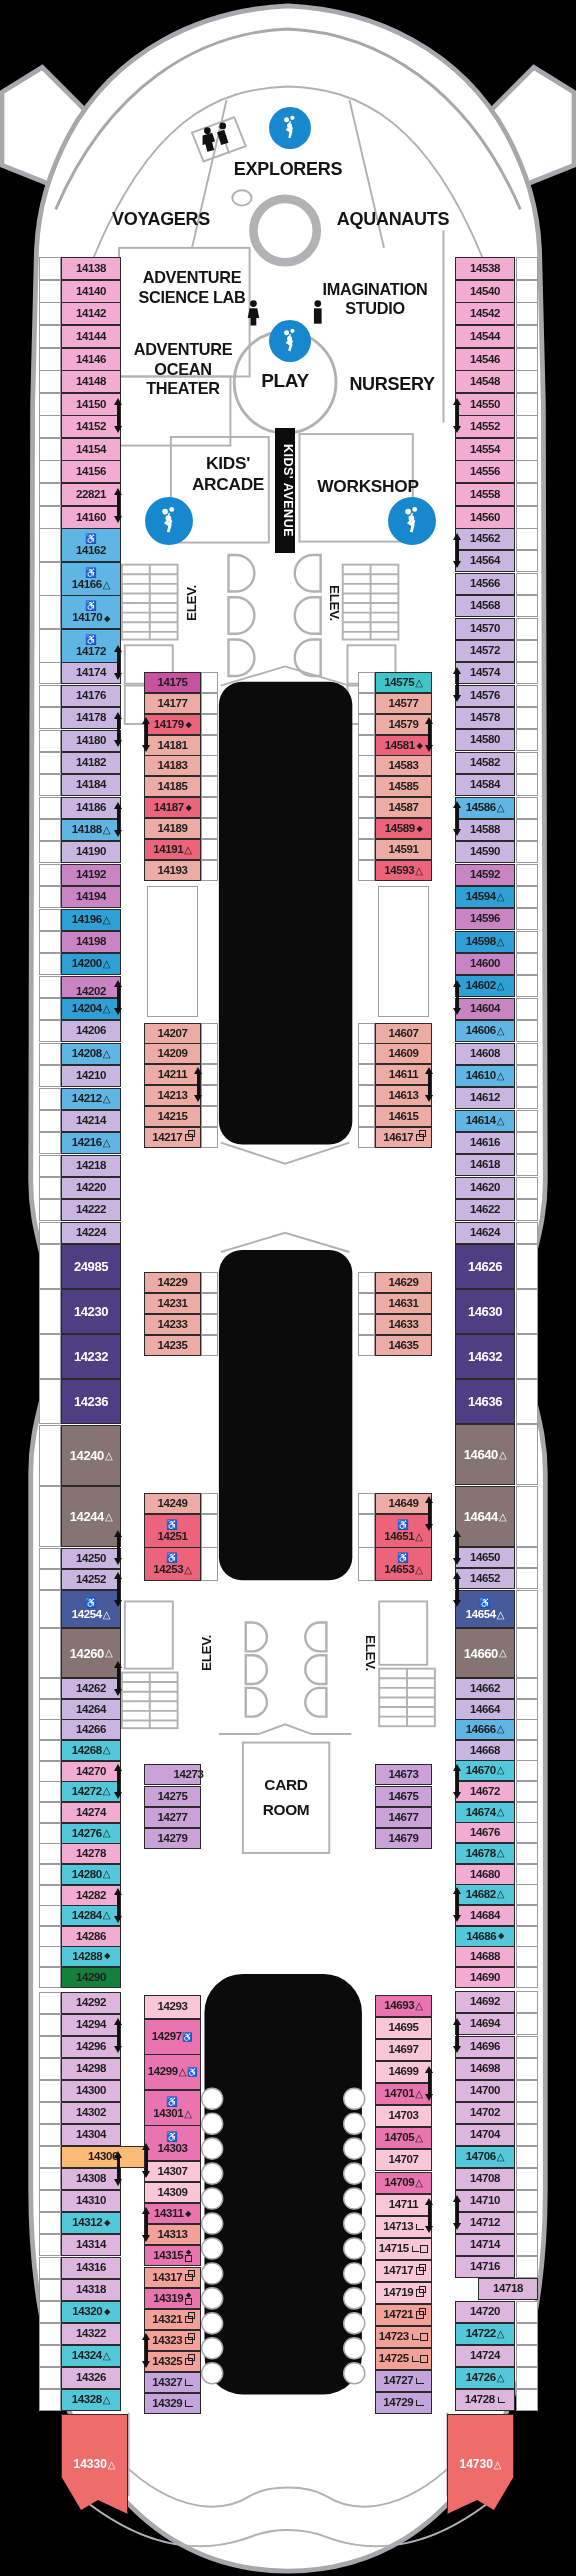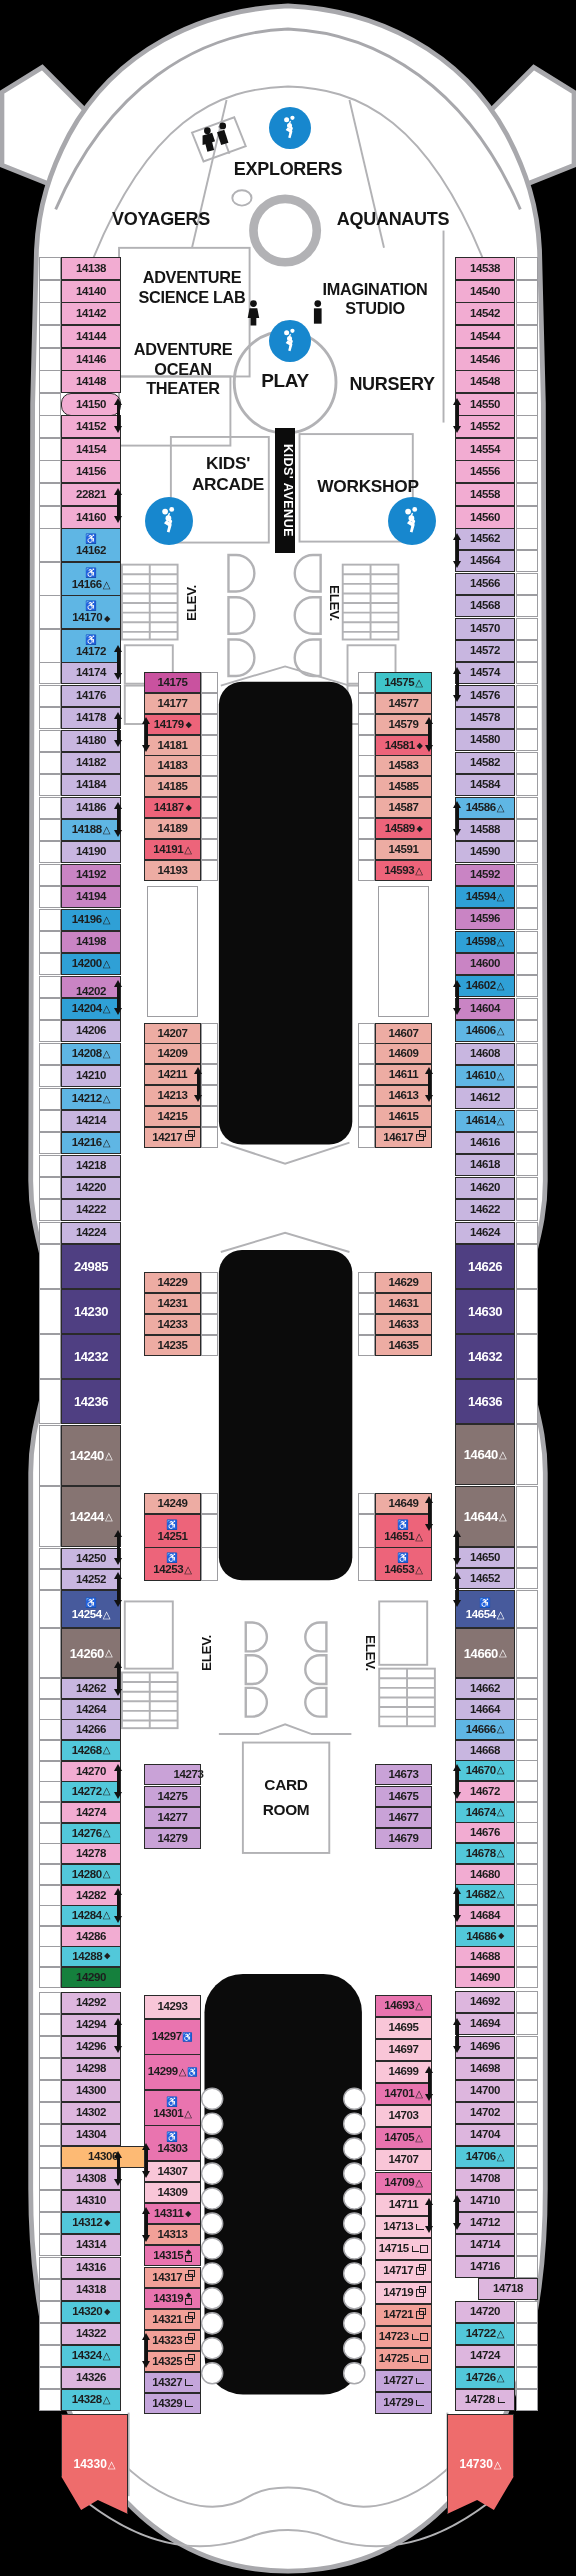--- a/index.html
+++ b/index.html
@@ -255,21 +255,21 @@
       </div>
       <div class="bal" style="left: 39px; top: 325px; width: 22px; height: 22.6px;"></div>
       <div class="cabin" style="left: 61px; top: 348px; width: 60px; height: 22.6px; background: rgb(242, 172, 210);">
         <span>14146</span>
       </div>
       <div class="bal" style="left: 39px; top: 348px; width: 22px; height: 22.6px;"></div>
       <div class="cabin" style="left: 61px; top: 370px; width: 60px; height: 22.6px; background: rgb(242, 172, 210);">
         <span>14148</span>
       </div>
       <div class="bal" style="left: 39px; top: 370px; width: 22px; height: 22.6px;"></div>
-      <div class="cabin" style="left: 61px; top: 393px; width: 60px; height: 22.6px; background: rgb(242, 172, 210); border-radius: 10px;">
+      <div class="cabin" style="left: 61px; top: 393px; width: 60px; height: 22.6px; background: rgb(242, 172, 210);">
         <span>14150</span>
       </div>
       <div class="bal" style="left: 39px; top: 393px; width: 22px; height: 22.6px;"></div>
       <div class="conn" style="left: 117px; top: 405px; height: 21px;"></div>
       <div class="cabin" style="left: 61px; top: 415px; width: 60px; height: 22.6px; background: rgb(242, 172, 210);">
         <span>14152</span>
       </div>
       <div class="bal" style="left: 39px; top: 415px; width: 22px; height: 22.6px;"></div>
       <div class="cabin" style="left: 61px; top: 438px; width: 60px; height: 22.6px; background: rgb(242, 172, 210);">
         <span>14154</span>

